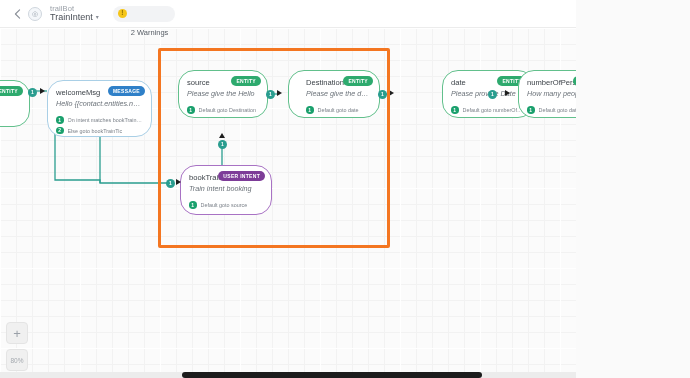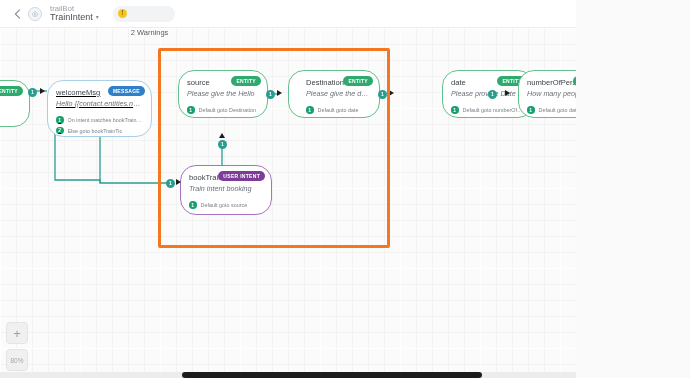--- a/index.html
+++ b/index.html
@@ -61,21 +61,21 @@
     overflow: hidden;
   }
   .edge-layer { position: absolute; inset: 0; }
 
   
   .node {
     position: absolute; background: #ffffff; border-radius: 16px;
     border: 1px solid #62c08c; z-index: 10; overflow: hidden;
   }
   .node.intent { border-color: #a872c4; }
-  .node.msg { border-color: #a9cfe6; text-decoration: underline; }
+  .node.msg { border-color: #a9cfe6; }
   .node-body { padding: 7px 8px 4px 8px; }
   .node-title {
     font-size: 7.6px; color: #3d4349; line-height: 1.25;
     white-space: nowrap; overflow: hidden; text-overflow: ellipsis;
   }
   .node-sub {
     font-size: 7.2px; color: #6b7279; font-style: italic; line-height: 1.3;
     margin-top: 1.5px; white-space: nowrap; overflow: hidden; text-overflow: ellipsis;
   }
   .node-rows { padding: 0 8px 6px 8px; margin-top: 4px; }

